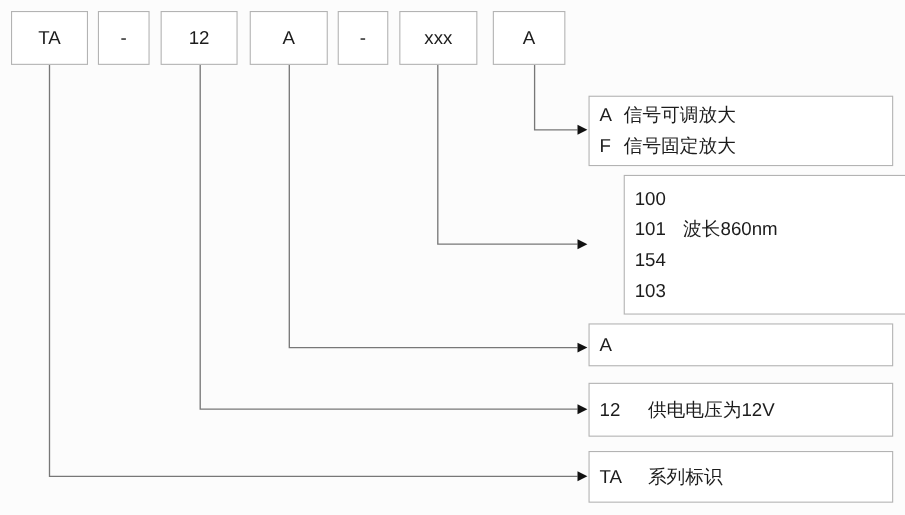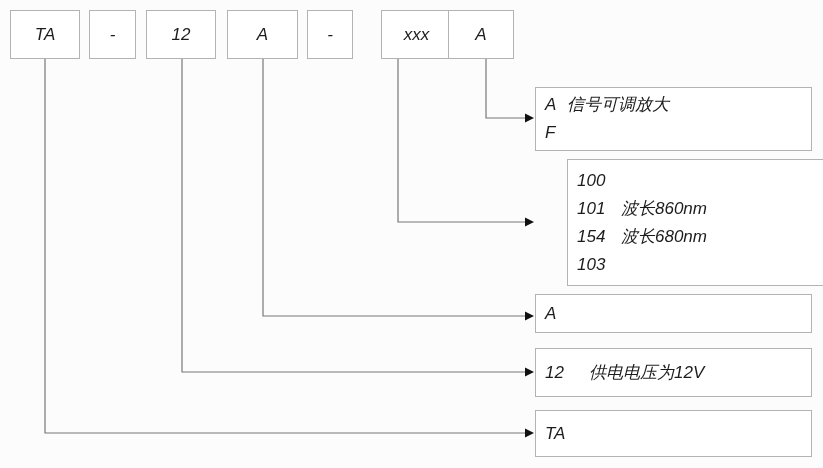--- a/index.html
+++ b/index.html
@@ -7,35 +7,35 @@
   }
   *{margin:0;padding:0;box-sizing:border-box;}
   html,body{width:823px;height:468px;}
   body{
     background:var(--bg);
     font-family:"Liberation Sans","DejaVu Sans",sans-serif;
     color:var(--text);
     position:relative;
     overflow:hidden;
   }
-  .stage{position:absolute;left:0;top:0;width:746px;height:468px;font-style:italic;}
+  .stage{position:absolute;left:0;top:0;width:746px;height:468px;}
   .code-box{
     position:absolute;
     top:10px;height:49px;
     border:1px solid var(--border);
     background:#fff;
     display:flex;align-items:center;justify-content:center;
     font-size:17px;
   }
   .cb-1{left:10px;width:70px;}
   .cb-2{left:89px;width:47px;}
   .cb-3{left:146px;width:70px;}
   .cb-4{left:227px;width:71px;}
   .cb-5{left:307px;width:46px;}
-  .cb-6{left:381px;width:71px;}
+  .cb-6{left:363px;width:71px;}
   .cb-7{left:448px;width:66px;}
   .legend-box{
     position:absolute;
     left:535px;width:277px;
     border:1px solid var(--border);
     background:#fff;
     display:flex;flex-direction:column;justify-content:center;
     padding-left:9px;
     font-size:17px;
   }
@@ -91,34 +91,34 @@
     <polygon points="534,433 525,428.5 525,437.5"></polygon>
   </svg>
 
   <div class="legend-box lb-1">
     <div class="legend-row">
       <span class="code">A</span>
       <span class="desc">信号可调放大</span>
     </div>
     <div class="legend-row">
       <span class="code">F</span>
+      <span class="desc">信号固定放大</span>
     </div>
   </div>
 
   <div class="legend-box lb-2">
     <div class="legend-row">
       <span class="code">100</span>
     </div>
     <div class="legend-row">
       <span class="code">101</span>
       <span class="desc">波长860nm</span>
     </div>
     <div class="legend-row">
       <span class="code">154</span>
-      <span class="desc">波长680nm</span>
     </div>
     <div class="legend-row">
       <span class="code">103</span>
     </div>
   </div>
 
   <div class="legend-box lb-3">
     <div class="legend-row">
       <span class="code">A</span>
     </div>
@@ -127,16 +127,17 @@
   <div class="legend-box lb-4">
     <div class="legend-row">
       <span class="code">12</span>
       <span class="desc">供电电压为12V</span>
     </div>
   </div>
 
   <div class="legend-box lb-5">
     <div class="legend-row">
       <span class="code">TA</span>
+      <span class="desc">系列标识</span>
     </div>
   </div>
 
 </div>
 
 </body></html>

